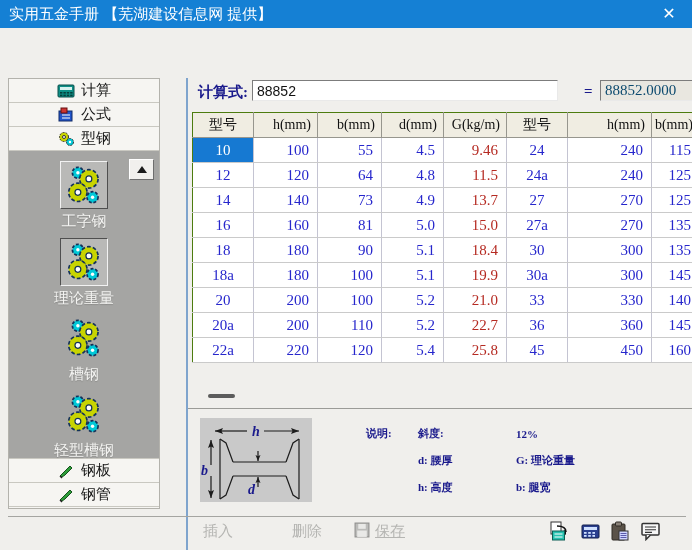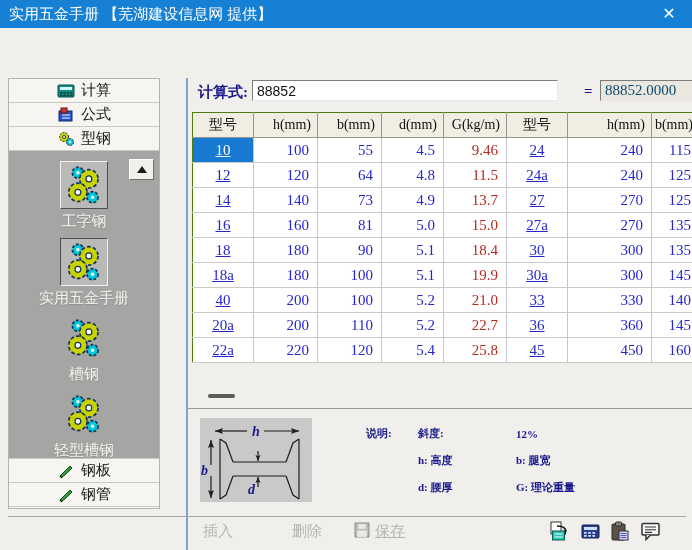--- a/index.html
+++ b/index.html
@@ -87,21 +87,21 @@
     height:24px;text-align:right;padding:0 6px 0 0;white-space:nowrap;
   }
   .grid-table th.h-model{text-align:center;padding:0;}
   .grid-table td{
     height:24px;font-size:15px;border-right:1px solid #c4c4d2;
     border-bottom:1px solid #cacaca;text-align:right;padding:0 8px 0 0;
     white-space:nowrap;background:#fff;
   }
   td.c-num{color:#2626cc;}
   td.c-red{color:#b52a22;}
-  td.c-model{color:#2626cc;text-align:center;padding:0;text-decoration:underline;}
+  td.c-model{color:#2626cc;text-align:center;padding:0;}
   td.selected{background:#1679d2;color:#fff !important;}
   .col0{width:61px;}.col1{width:64px;}.col2{width:64px;}.col3{width:62px;}
   .col4{width:63px;}.col5{width:61px;}.col6{width:84px;}.col7{width:48px;}
 
   .scroll-thumb{
     position:absolute;left:20px;top:316px;width:27px;height:4px;background:#5c5c5c;border-radius:2px;
   }
   .info-divider{position:absolute;left:0px;top:330px;width:515px;height:1px;background:#9b9b97;}
 
   
@@ -207,21 +207,21 @@
             <circle cx="13" cy="8" r="4.5" fill="#00c8d7" stroke="#14325a" stroke-width="1.4" stroke-dasharray="2.4 1.4"></circle>
             <circle cx="13" cy="8" r="1.4" fill="#fff"></circle>
             <circle cx="22" cy="13" r="7.5" fill="#c8d400" stroke="#14325a" stroke-width="1.4" stroke-dasharray="3 1.8"></circle>
             <circle cx="22" cy="13" r="2.4" fill="#fff" stroke="#14325a"></circle>
             <circle cx="13" cy="24" r="7.5" fill="#c8d400" stroke="#14325a" stroke-width="1.4" stroke-dasharray="3 1.8"></circle>
             <circle cx="13" cy="24" r="2.4" fill="#fff" stroke="#14325a"></circle>
             <circle cx="25" cy="28" r="4.5" fill="#00c8d7" stroke="#14325a" stroke-width="1.4" stroke-dasharray="2.4 1.4"></circle>
             <circle cx="25" cy="28" r="1.4" fill="#fff"></circle>
           </svg>
       </span>
-      <div class="cat-label">实用五金手册</div>
+      <div class="cat-label">理论重量</div>
     </div>
 
     <div class="cat-item">
       <span class="icon-frame">
         <svg width="44" height="44" viewBox="0 0 36 36">
             <circle cx="13" cy="8" r="4.5" fill="#00c8d7" stroke="#14325a" stroke-width="1.4" stroke-dasharray="2.4 1.4"></circle>
             <circle cx="13" cy="8" r="1.4" fill="#fff"></circle>
             <circle cx="22" cy="13" r="7.5" fill="#c8d400" stroke="#14325a" stroke-width="1.4" stroke-dasharray="3 1.8"></circle>
             <circle cx="22" cy="13" r="2.4" fill="#fff" stroke="#14325a"></circle>
             <circle cx="13" cy="24" r="7.5" fill="#c8d400" stroke="#14325a" stroke-width="1.4" stroke-dasharray="3 1.8"></circle>
@@ -358,21 +358,21 @@
           <td class="c-model">18a</td>
           <td class="c-num">180</td>
           <td class="c-num">100</td>
           <td class="c-num">5.1</td>
           <td class="c-red">19.9</td>
           <td class="c-model">30a</td>
           <td class="c-num">300</td>
           <td class="c-num">145</td>
         </tr>
         <tr>
-          <td class="c-model">40</td>
+          <td class="c-model">20</td>
           <td class="c-num">200</td>
           <td class="c-num">100</td>
           <td class="c-num">5.2</td>
           <td class="c-red">21.0</td>
           <td class="c-model">33</td>
           <td class="c-num">330</td>
           <td class="c-num">140</td>
         </tr>
         <tr>
           <td class="c-model">20a</td>
@@ -437,27 +437,27 @@
   </div>
 
   <div class="legend">
     <div class="legend-row">
       <span class="legend-title">说明:</span>
       <span class="legend-k">斜度:</span>
       <span class="legend-v">12%</span>
     </div>
     <div class="legend-row">
       <span class="legend-title"></span>
+      <span class="legend-k">d: 腰厚</span>
+      <span class="legend-v">G: 理论重量</span>
+    </div>
+    <div class="legend-row">
+      <span class="legend-title"></span>
       <span class="legend-k">h: 高度</span>
       <span class="legend-v">b: 腿宽</span>
-    </div>
-    <div class="legend-row">
-      <span class="legend-title"></span>
-      <span class="legend-k">d: 腰厚</span>
-      <span class="legend-v">G: 理论重量</span>
     </div>
   </div>
 </div>
 
 <div class="footer-divider"></div>
 <div class="toolbar">
   <div class="tb-btn tb-insert">
     <span>插入</span>
   </div>
   <div class="tb-btn tb-delete">

